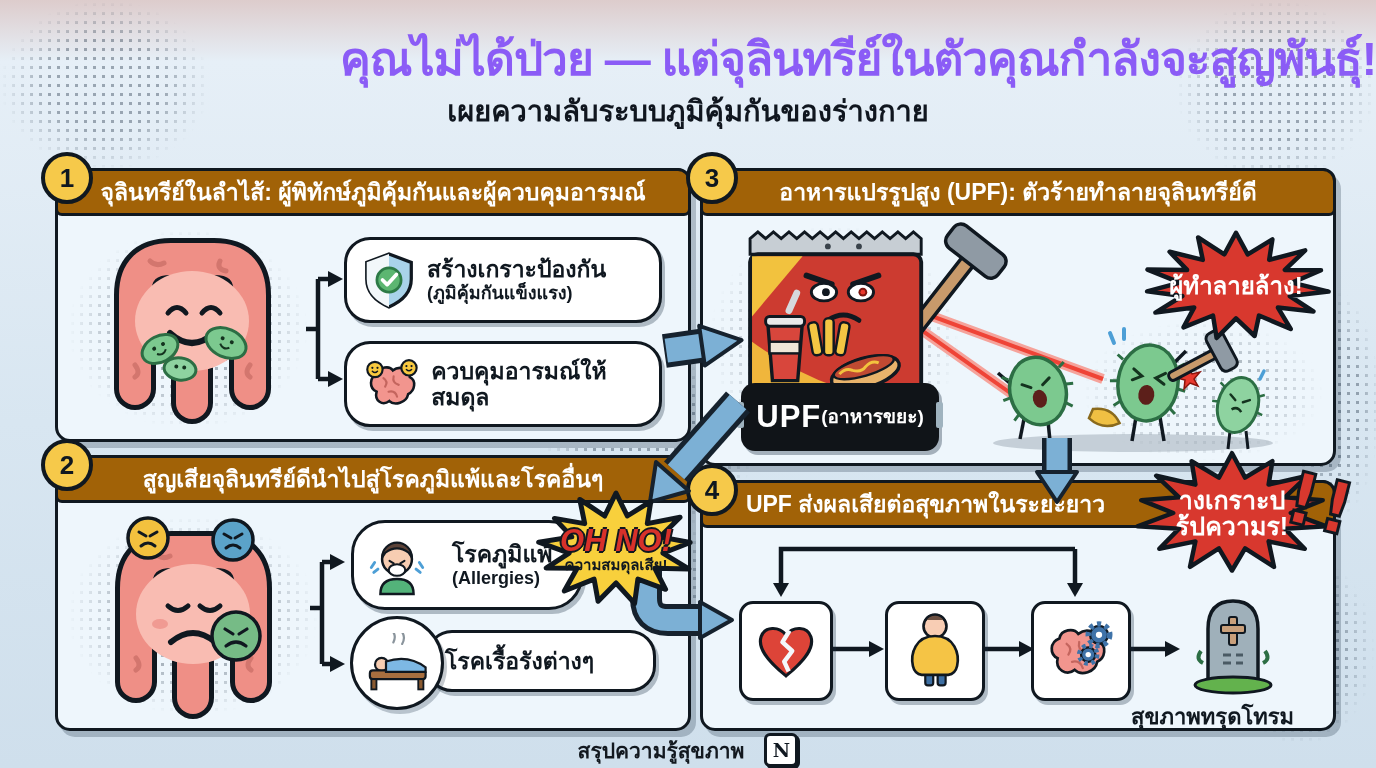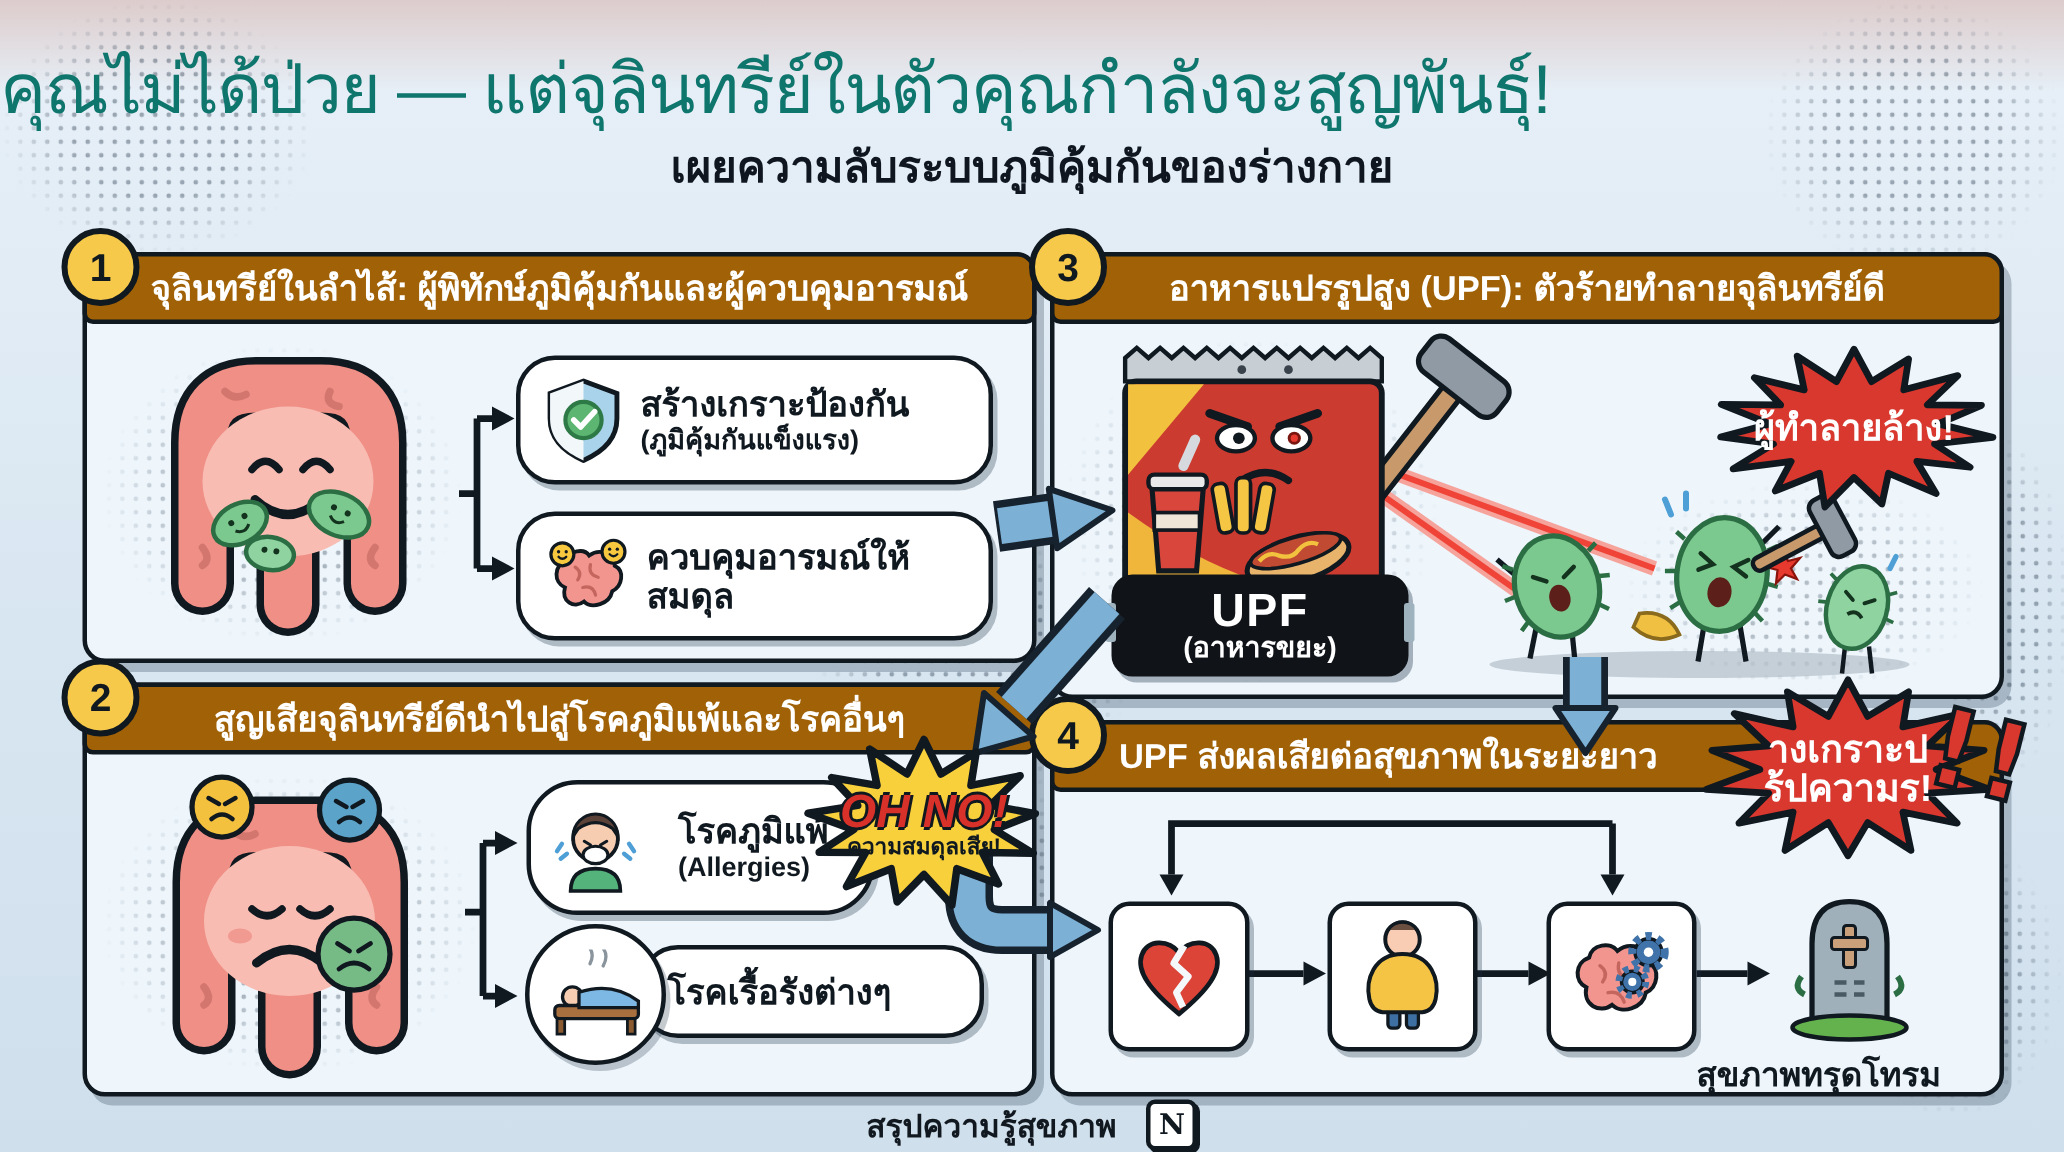--- a/index.html
+++ b/index.html
@@ -11,22 +11,22 @@
   .poster{position:relative;width:1376px;height:768px;}
   
   .dots{
     position:absolute;z-index:0;opacity:.4;
     background-image:radial-gradient(circle,#2a3b4d 1.5px,transparent 1.7px);
     background-size:9px 9px;
     -webkit-mask-image:radial-gradient(closest-side,#000 55%,transparent 100%);
     mask-image:radial-gradient(closest-side,#000 55%,transparent 100%);
   }
   .title{
-    position:absolute;left:0;right:0;top:22px;text-align:left;z-index:3;
-    font-size:46px;font-weight:400;color:#0f766e;letter-spacing:-1px;
+    position:absolute;left:0;right:0;top:22px;text-align:right;z-index:3;
+    font-size:46px;font-weight:700;color:#8b5cf6;letter-spacing:-1px;
   }
   .subtitle{
     position:absolute;left:0;right:0;top:88px;text-align:center;z-index:3;
     font-size:29px;font-weight:800;color:#10161f;
   }
   .panel{
     position:absolute;z-index:1;background:#eef6fc;
     border:3px solid #101820;border-radius:15px;
     box-shadow:5px 6px 0 rgba(25,45,65,.25);
   }
@@ -58,21 +58,21 @@
   }
   .onom{font-size:31px;font-weight:800;font-style:italic;color:#d8312a;
     text-shadow:-2px 0 #101820,2px 0 #101820,0 -2px #101820,0 2px #101820,1px 1px #101820;}
   .iconbox{
     position:absolute;background:#fff;border:3px solid #101820;border-radius:14px;
     box-shadow:3px 4px 0 rgba(25,45,65,.3);
     display:flex;align-items:center;justify-content:center;z-index:2;
   }
   .upf-label{
     position:absolute;background:#101418;border-radius:14px;z-index:3;
-    display:flex;flex-direction:column;align-items:center;justify-content:center;
+    display:flex;flex-direction:row;align-items:center;justify-content:center;
     color:#fff;line-height:1.05;box-shadow:3px 4px 0 rgba(25,45,65,.35);
   }
   .upf-label:before,.upf-label:after{
     content:"";position:absolute;top:28%;width:7px;height:26px;background:#9fb3bf;border-radius:2px;
   }
   .upf-label:before{left:-4px;} .upf-label:after{right:-4px;}
   .upf-l1{font-size:31px;font-weight:800;letter-spacing:1px;}
   .upf-l2{font-size:19px;font-weight:700;}
   .circle-ic{
     position:absolute;background:#fff;border:3px solid #101820;border-radius:50%;

